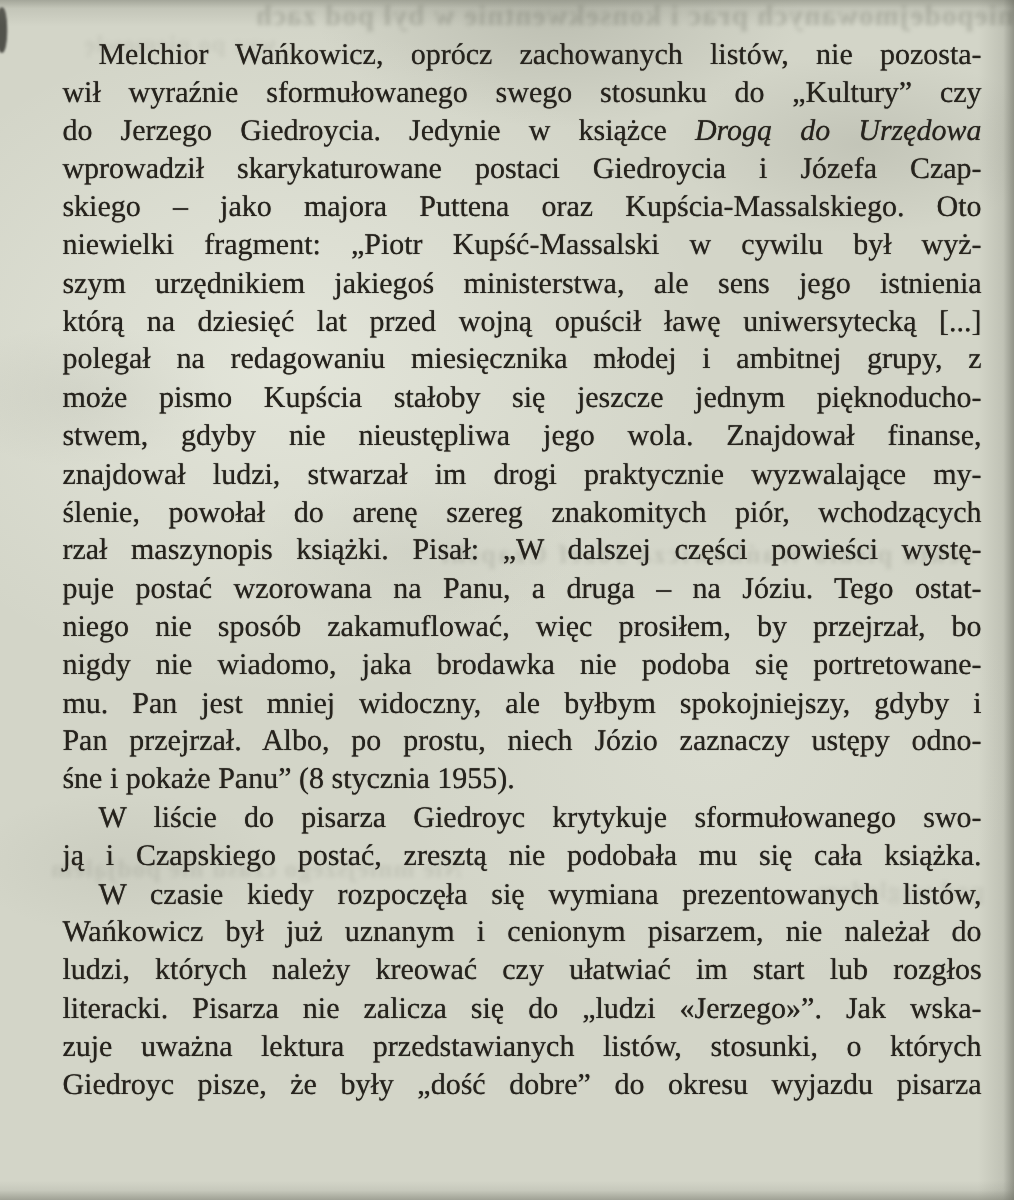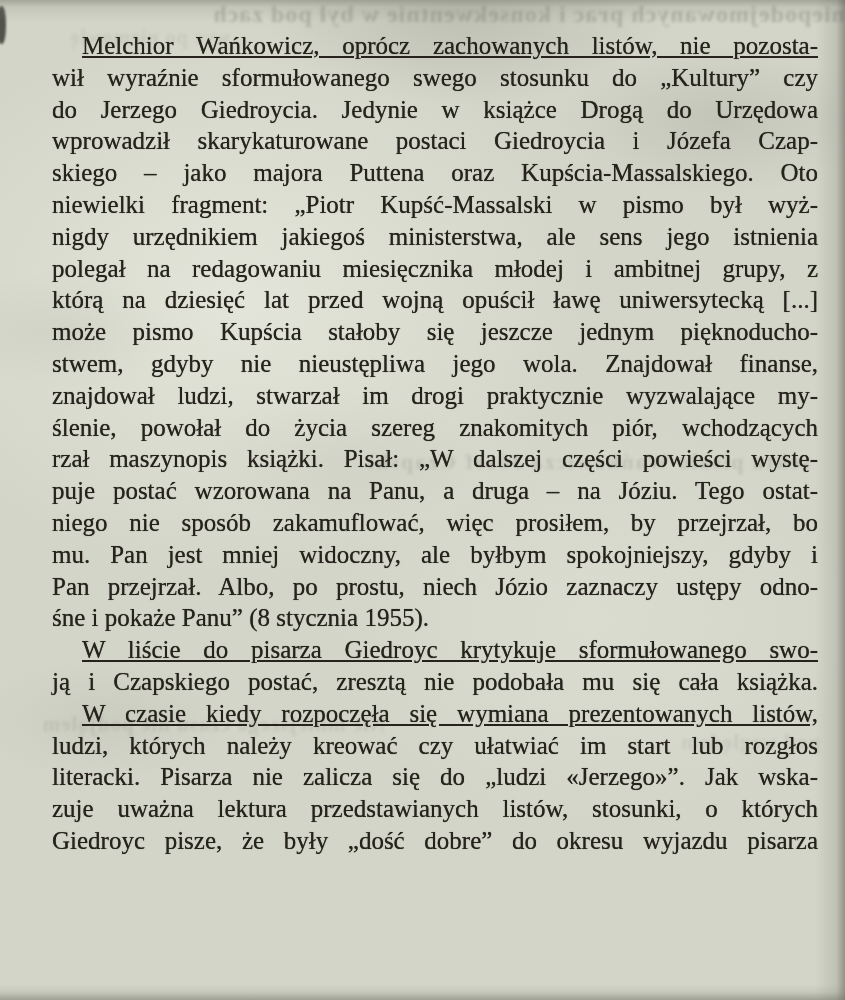--- a/index.html
+++ b/index.html
@@ -48,23 +48,23 @@
     color:var(--ink);
     font-size:25px;
     text-shadow:0 0 .7px rgba(38,35,29,.85);
   }
   .line{
     height:31.8px;line-height:31.8px;
     white-space:nowrap;
     text-align:justify;text-align-last:justify;
     white-space:normal;
   }
-  .line.indent{padding-left:30px;text-decoration:underline;}
+  .line.indent{padding-left:30px;}
   .line.left-last{text-align-last:left;}
-  .italic{}
+  .italic{font-style:italic;}
   
   .ghost{
     position:absolute;
     color:#6e7064;
     transform:scaleX(-1);
     filter:blur(1.6px);
     white-space:nowrap;overflow:hidden;
     font-weight:bold;
     pointer-events:none;
   }
@@ -83,43 +83,45 @@
     <div class="ghost" style="left: 640px; top: 730px; width: 180px; font-size: 21px; opacity: 0.13; letter-spacing: 1px;">pod względem</div>
   </div>
 
 <main class="page-text" id="text-host">
     <div>
       <div class="line indent"><span>Melchior Wańkowicz, oprócz zachowanych listów, nie pozosta-</span></div>
       <div class="line"><span>wił wyraźnie sformułowanego swego stosunku do „Kultury” czy</span></div>
       <div class="line"><span>do Jerzego Giedroycia. Jedynie w książce </span><span class="italic">Drogą do Urzędowa</span></div>
       <div class="line"><span>wprowadził skarykaturowane postaci Giedroycia i Józefa Czap-</span></div>
       <div class="line"><span>skiego – jako majora Puttena oraz Kupścia-Massalskiego. Oto</span></div>
-      <div class="line"><span>niewielki fragment: „Piotr Kupść-Massalski w pismo był wyż-</span></div>
-      <div class="line"><span>nigdy urzędnikiem jakiegoś ministerstwa, ale sens jego istnienia</span></div>
+      <div class="line"><span>niewielki fragment: „Piotr Kupść-Massalski w cywilu był wyż-</span></div>
+      <div class="line"><span>szym urzędnikiem jakiegoś ministerstwa, ale sens jego istnienia</span></div>
+      <div class="line"><span>którą na dziesięć lat przed wojną opuścił ławę uniwersytecką [...]</span></div>
       <div class="line"><span>polegał na redagowaniu miesięcznika młodej i ambitnej grupy, z</span></div>
-      <div class="line"><span>którą na dziesięć lat przed wojną opuścił ławę uniwersytecką [...]</span></div>
       <div class="line"><span>może pismo Kupścia stałoby się jeszcze jednym pięknoducho-</span></div>
       <div class="line"><span>stwem, gdyby nie nieustępliwa jego wola. Znajdował finanse,</span></div>
       <div class="line"><span>znajdował ludzi, stwarzał im drogi praktycznie wyzwalające my-</span></div>
-      <div class="line"><span>ślenie, powołał do życia szereg znakomitych piór, wchodzących</span></div>
+      <div class="line"><span>ślenie, powołał do arenę szereg znakomitych piór, wchodzących</span></div>
     </div>
     <div>
       <div class="line"><span>rzał maszynopis książki. Pisał: „W dalszej części powieści wystę-</span></div>
       <div class="line"><span>puje postać wzorowana na Panu, a druga – na Józiu. Tego ostat-</span></div>
       <div class="line"><span>niego nie sposób zakamuflować, więc prosiłem, by przejrzał, bo</span></div>
+      <div class="line"><span>nigdy nie wiadomo, jaka brodawka nie podoba się portretowane-</span></div>
       <div class="line"><span>mu. Pan jest mniej widoczny, ale byłbym spokojniejszy, gdyby i</span></div>
       <div class="line"><span>Pan przejrzał. Albo, po prostu, niech Józio zaznaczy ustępy odno-</span></div>
       <div class="line left-last"><span>śne i pokaże Panu” (8 stycznia 1955).</span></div>
     </div>
     <div>
       <div class="line indent"><span>W liście do pisarza Giedroyc krytykuje sformułowanego swo-</span></div>
       <div class="line"><span>ją i Czapskiego postać, zresztą nie podobała mu się cała książka.</span></div>
     </div>
     <div>
       <div class="line indent"><span>W czasie kiedy rozpoczęła się wymiana prezentowanych listów,</span></div>
+      <div class="line"><span>Wańkowicz był już uznanym i cenionym pisarzem, nie należał do</span></div>
       <div class="line"><span>ludzi, których należy kreować czy ułatwiać im start lub rozgłos</span></div>
       <div class="line"><span>literacki. Pisarza nie zalicza się do „ludzi «Jerzego»”. Jak wska-</span></div>
       <div class="line"><span>zuje uważna lektura przedstawianych listów, stosunki, o których</span></div>
       <div class="line"><span>Giedroyc pisze, że były „dość dobre” do okresu wyjazdu pisarza</span></div>
     </div>
   </main>
 
 <div class="edge-top"></div>
 <div class="edge-right"></div>
 <div class="edge-bottom"></div>

